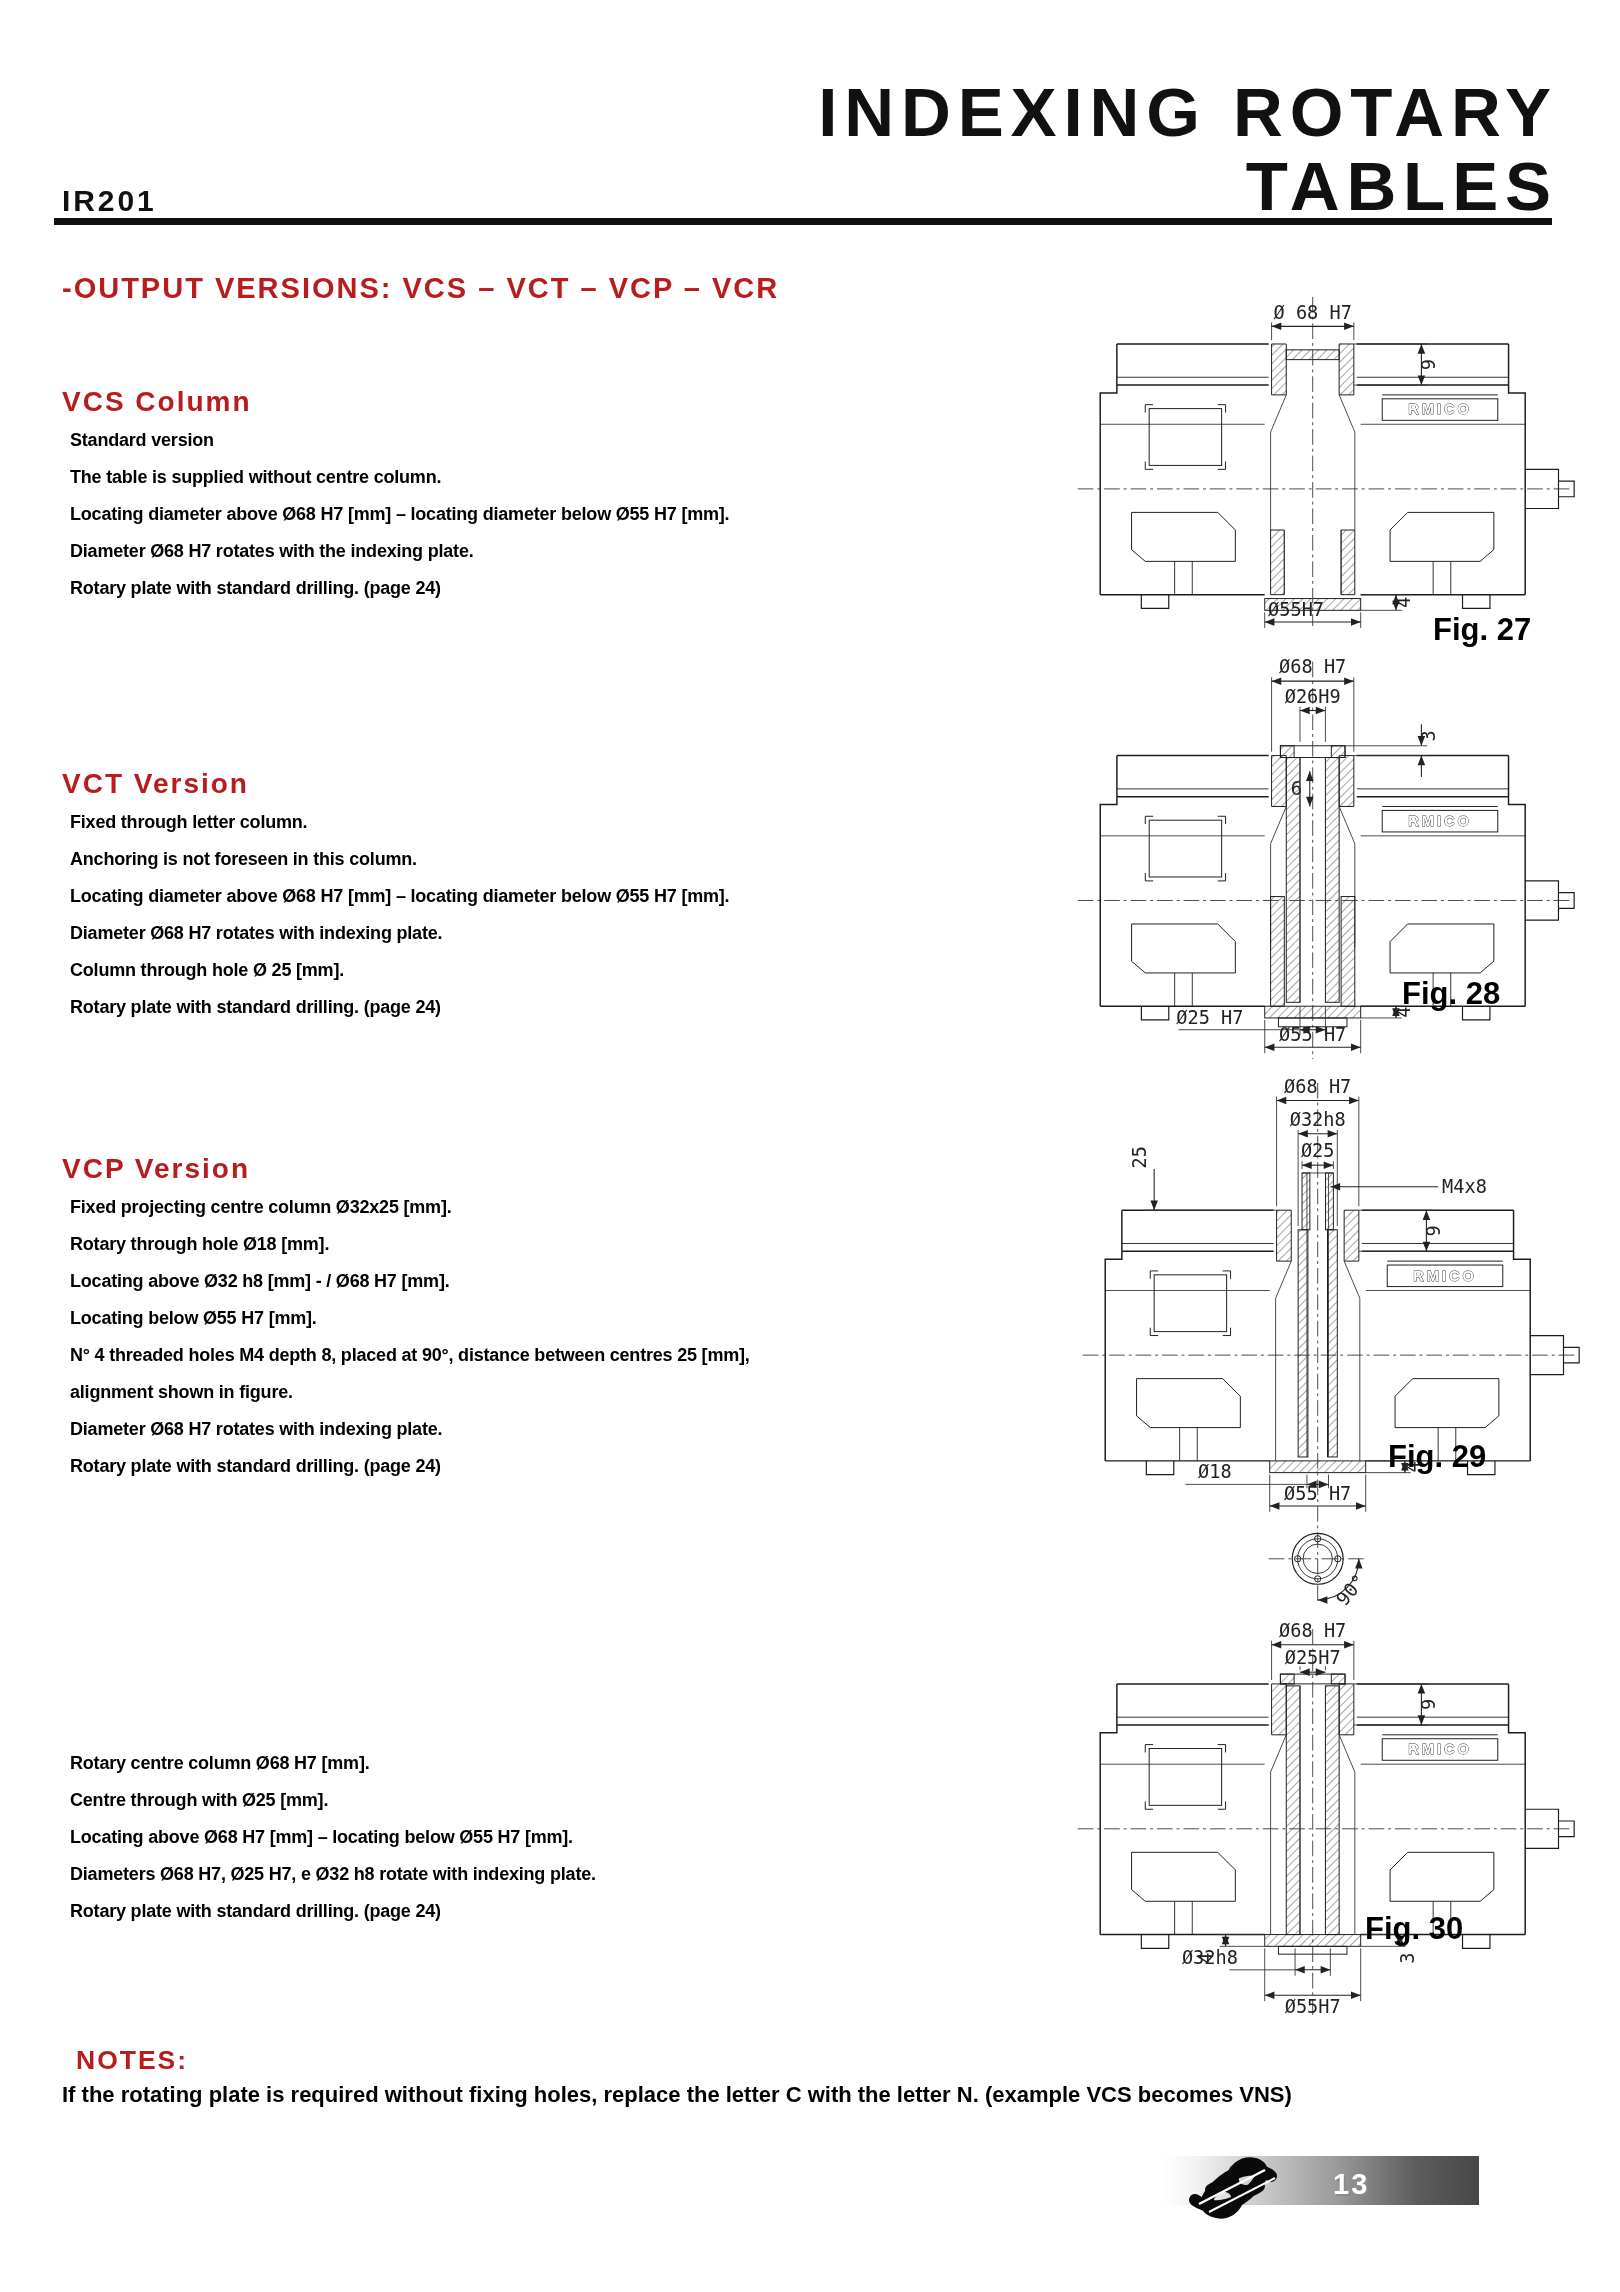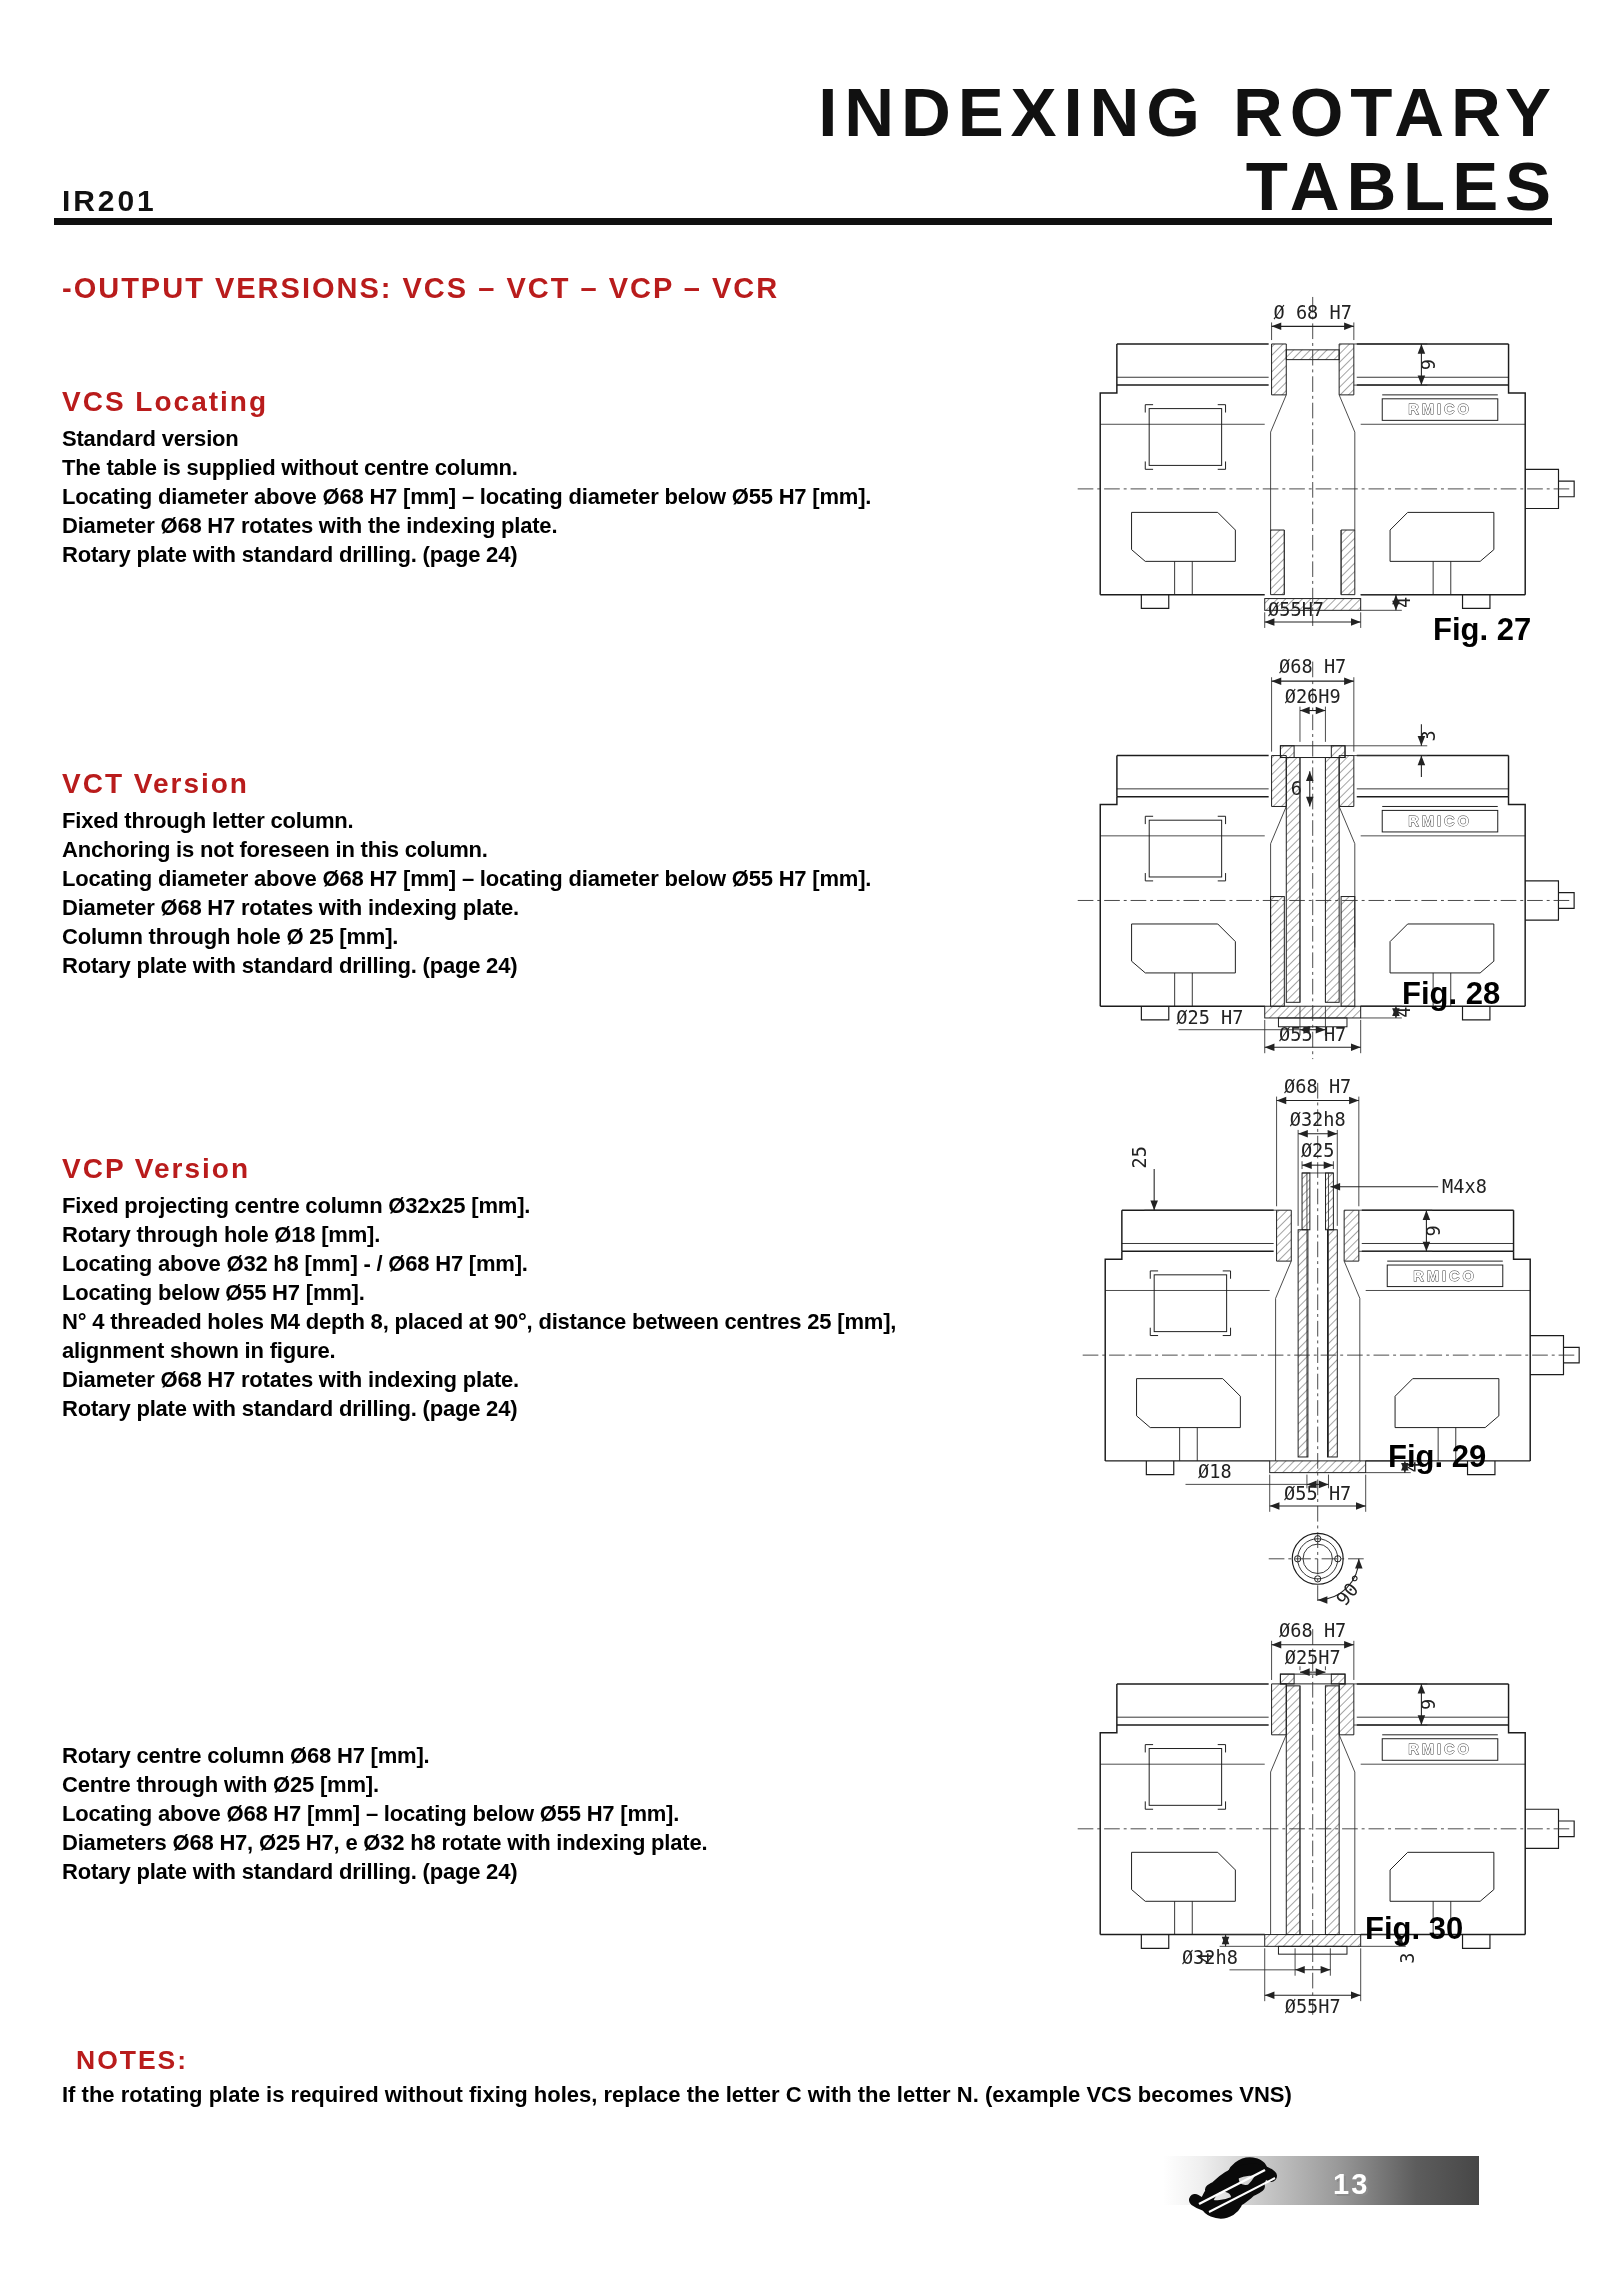--- a/index.html
+++ b/index.html
@@ -12,21 +12,21 @@
   .product-code{left:62px;top:184px;font-size:30px;letter-spacing:2.9px;color:#111;font-weight:600;}
   .doc-title{right:62px;top:76px;width:784px;text-align:right;color:#111;
     font-size:69px;line-height:74px;letter-spacing:6.9px;font-weight:700;}
   .header-rule{left:54px;top:218px;width:1498px;height:6.9px;background:#101010;}
   
   .gray-h{color:#b91c1c;font-weight:bold;letter-spacing:2px;}
   .section-title{left:62px;top:272px;font-size:29px;}
   .version-h{font-size:28px;margin:0 0 5.9px 0;}
   
   .section{left:62px;width:1019px;color:#000;}
-  .section p{margin:0;font-size:22px;line-height:29px;font-weight:bold;letter-spacing:-0.2px;}
+  .section p{margin:8px;font-size:18px;line-height:29px;font-weight:bold;letter-spacing:-0.2px;}
   #sec-vcs{top:386px;} #sec-vct{top:768px;} #sec-vcp{top:1153px;} #sec-vcr{top:1741px;}
   
   .fig-label{font-size:31px;font-weight:bold;color:#000;}
   
   .notes-h{left:76px;top:2045px;font-size:26.5px;}
   .notes-body{left:62px;top:2082px;width:1470px;font-size:22px;font-weight:bold;color:#000;}
   
   .footer-bar{left:1163px;top:2156px;width:316px;height:49px;
     background:linear-gradient(to right,#ffffff,#efefef 12%,#9a9a9a 55%,#5d5d5d 80%,#474747 100%);}
   .page-number{left:1333px;top:2168px;font-size:29px;font-weight:bold;color:#ffffff;
@@ -79,21 +79,21 @@
   <div class="abs product-code">IR201</div>
   <div class="abs doc-title">
     <div>INDEXING ROTARY</div>
     <div>TABLES</div>
   </div>
   <div class="abs header-rule"></div>
 
   <div class="abs gray-h section-title">-OUTPUT VERSIONS:  VCS – VCT – VCP – VCR</div>
 
   <div class="abs section" id="sec-vcs">
-    <h3 class="gray-h version-h">VCS Locating</h3>
+    <h3 class="gray-h version-h">VCS Column</h3>
     <p>Standard version</p>
     <p>The table is supplied without centre column.</p>
     <p>Locating diameter above Ø68 H7 [mm] – locating diameter below Ø55 H7 [mm].</p>
     <p>Diameter Ø68 H7 rotates with the indexing plate.</p>
     <p>Rotary plate with standard drilling. (page 24)</p>
   </div>
 
   <div class="abs section" id="sec-vct">
     <h3 class="gray-h version-h">VCT Version</h3>
     <p>Fixed through letter column.</p>

